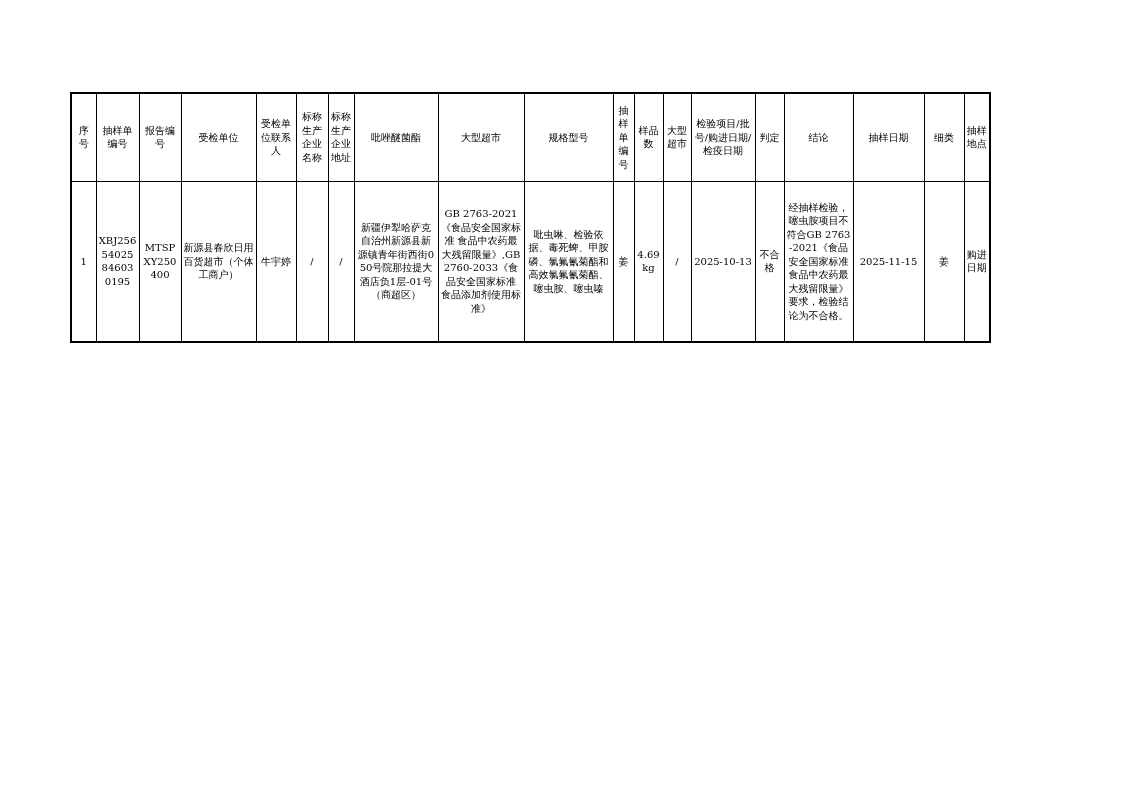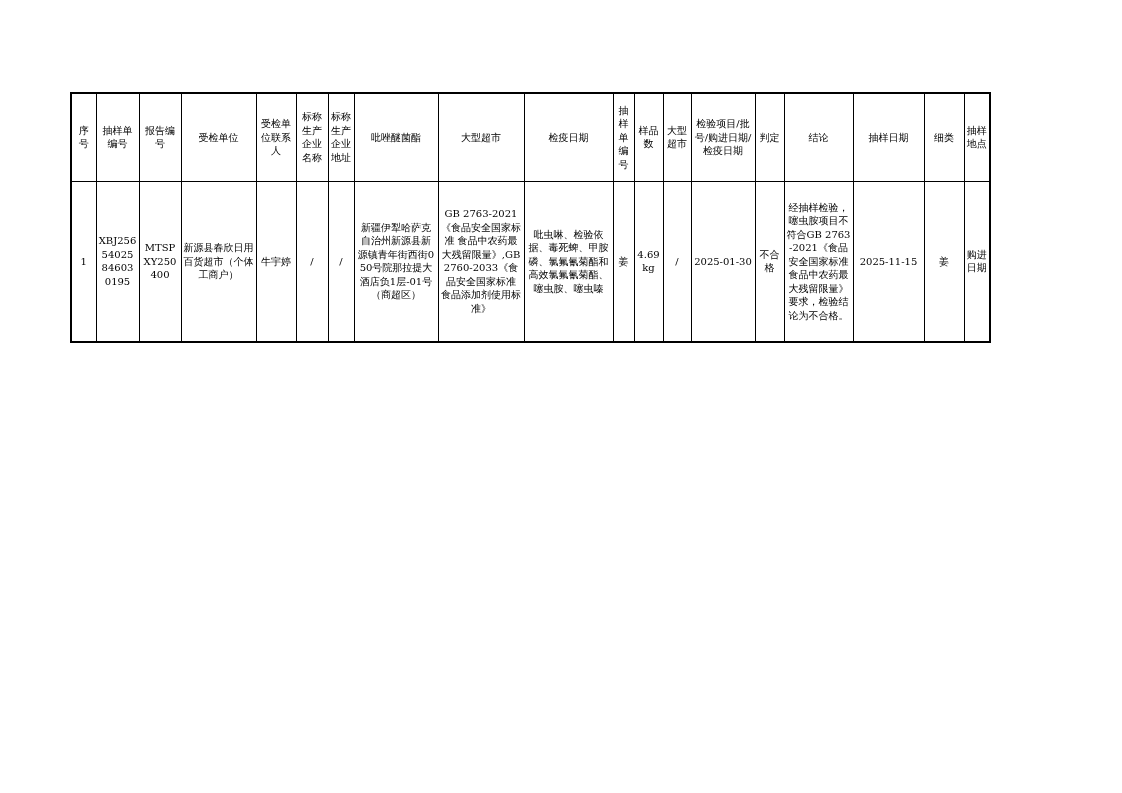--- a/index.html
+++ b/index.html
@@ -73,21 +73,21 @@
     <tr class="header-row">
       <td>序号</td>
       <td>抽样单编号</td>
       <td>报告编号</td>
       <td>受检单位</td>
       <td>受检单位联系人</td>
       <td>标称生产企业名称</td>
       <td>标称生产企业地址</td>
       <td>吡唑醚菌酯</td>
       <td>大型超市</td>
-      <td>检疫日期</td>
+      <td>规格型号</td>
       <td class="v">抽样单编号</td>
       <td>样品数</td>
       <td>大型超市</td>
       <td>检验项目/批号/购进日期/检疫日期</td>
       <td>判定</td>
       <td>结论</td>
       <td>抽样日期</td>
       <td>细类</td>
       <td class="v">抽样地点</td>
     </tr>
@@ -98,21 +98,21 @@
       <td>新源县春欣日用百货超市（个体工商户）</td>
       <td>牛宇婷</td>
       <td>/</td>
       <td>/</td>
       <td>新疆伊犁哈萨克自治州新源县新源镇青年街西街050号院那拉提大酒店负1层-01号（商超区）</td>
       <td>GB 2763-2021《食品安全国家标准 食品中农药最大残留限量》,GB 2760-2033《食品安全国家标准 食品添加剂使用标准》</td>
       <td>吡虫啉、检验依据、毒死蜱、甲胺磷、氯氟氰菊酯和高效氯氟氰菊酯、噻虫胺、噻虫嗪</td>
       <td class="v">姜</td>
       <td>4.69 kg</td>
       <td>/</td>
-      <td>2025-01-30</td>
+      <td>2025-10-13</td>
       <td>不合格</td>
       <td>经抽样检验，噻虫胺项目不符合GB 2763-2021《食品安全国家标准 食品中农药最大残留限量》要求，检验结论为不合格。</td>
       <td>2025-11-15</td>
       <td>姜</td>
       <td class="v">购进日期</td>
     </tr>
   </tbody>
     </table>
 </div>
 

